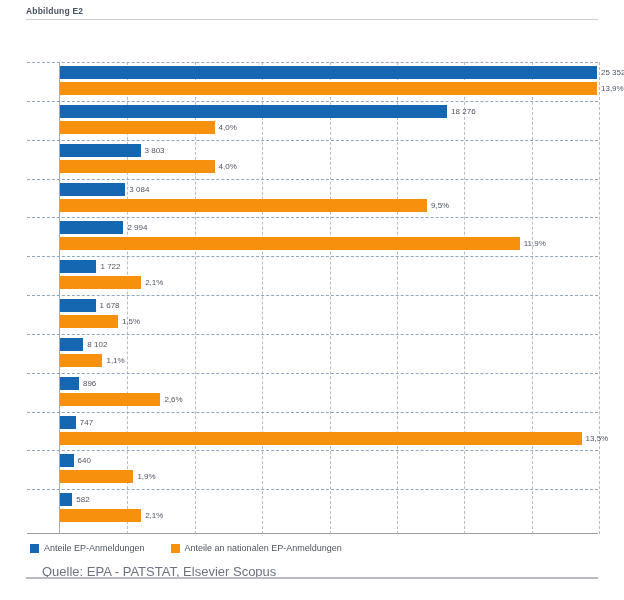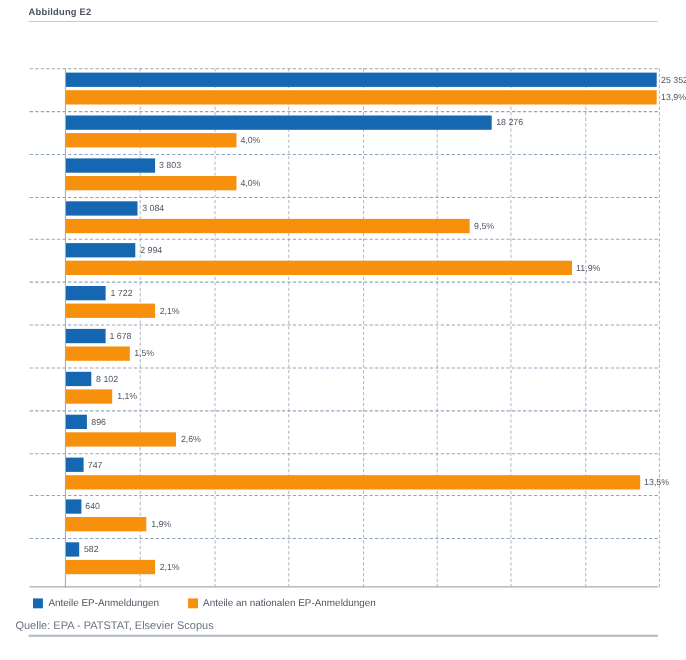--- a/index.html
+++ b/index.html
@@ -144,23 +144,23 @@
   }
   .swatch.blue { background: #1667b1; }
   .swatch.orange { background: #f6900d; }
   .legend-text {
     font-size: 9px;
     color: #4e5663;
   }
 
   .source {
     position: absolute;
-    left: 14px;
+    left: 42px;
     top: 564px;
-    font-size: 10px;
+    font-size: 13px;
     color: #6b7280;
   }
   .footer-rule {
     position: absolute;
     left: 26px;
     top: 577px;
     width: 572px;
     height: 2px;
     background: #b9bcc3;
   }

